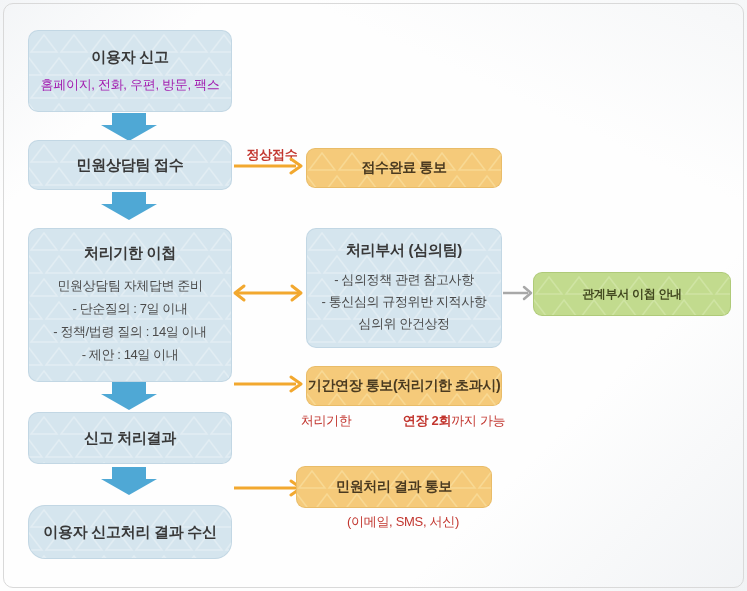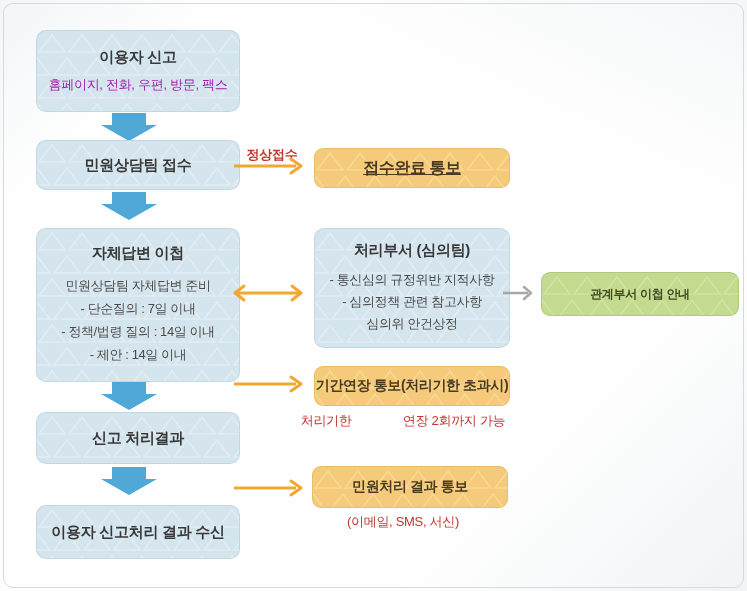--- a/index.html
+++ b/index.html
@@ -7,33 +7,33 @@
     position:relative;width:747px;height:591px;
     font-family:"Liberation Sans","DejaVu Sans",sans-serif;
     background:
       linear-gradient(135deg,#f3f5f7 0%,rgba(247,248,249,0) 16%),
       linear-gradient(315deg,#f1f3f5 0%,rgba(243,244,246,0) 26%),
       linear-gradient(205deg,rgba(240,242,244,.6) 0%,rgba(255,255,255,0) 22%),
       #fefefe;
     overflow:hidden;
   }
   .frame{position:absolute;inset:3px;border:1px solid #d9d9d9;border-radius:10px;pointer-events:none;}
-  .box{position:absolute;border-radius:10px;overflow:hidden;display:flex;flex-direction:column;align-items:center;justify-content:center;text-align:center;margin-left:8px;}
+  .box{position:absolute;border-radius:10px;overflow:hidden;display:flex;flex-direction:column;align-items:center;justify-content:center;text-align:center;}
   .box .pat{position:absolute;left:0;top:0;width:100%;height:100%;}
   .box .content{position:relative;z-index:1;width:100%;}
   .blue{background:#d5e5ee;border:1px solid rgba(140,175,200,.25);}
   .orange{background:#f5ca7a;border:1px solid rgba(190,140,40,.22);border-radius:9px;}
   .green{background:#c2db8e;border:1px solid rgba(120,150,60,.25);border-radius:9px;}
   .title{font-size:15px;font-weight:bold;color:#383838;letter-spacing:-0.3px;}
   .sub{font-size:13px;color:#a21caf;margin-top:9px;letter-spacing:-0.3px;}
   .body-lines{font-size:13px;color:#4a4a4a;line-height:23px;margin-top:11px;letter-spacing:-0.4px;}
   .olabel{font-size:14px;font-weight:bold;color:#4a3a20;letter-spacing:-0.4px;white-space:nowrap;}
   .glabel{font-size:12px;font-weight:bold;color:#42491f;letter-spacing:-0.3px;}
   .red{position:absolute;color:#c2362f;font-size:13px;text-align:center;letter-spacing:-0.3px;}
-  .red b{font-weight:normal;margin-left:48px;}
+  .red b{font-weight:bold;margin-left:48px;}
   .arrow{position:absolute;}
 </style>
 </head>
 <body>
 
 <div class="canvas">
 
   <svg width="0" height="0" style="position:absolute" aria-hidden="true">
     <defs>
       <pattern id="triB" width="30" height="46" patternUnits="userSpaceOnUse">
@@ -75,21 +75,21 @@
 
   <svg class="arrow" style="left:101px;top:192px;" width="56" height="28">
     <path d="M11 0 H45 V12 H56 L28 28 L0 12 H11 Z" fill="#4fa8d5"></path>
   </svg>
 
   <div class="box blue" style="left:28px;top:228px;width:202px;height:152px;">
     <svg class="pat">
         <rect width="100%" height="100%" fill="url(#triB)"></rect>
       </svg>
     <div class="content">
-      <div class="title">자체답변 이첩</div>
+      <div class="title">처리기한 이첩</div>
       <div class="body-lines">
         <div>민원상담팀 자체답변 준비</div>
         <div>- 단순질의 : 7일 이내</div>
         <div>- 정책/법령 질의 : 14일 이내</div>
         <div>- 제안 : 14일 이내</div>
       </div>
     </div>
   </div>
 
   <svg class="arrow" style="left:101px;top:382px;" width="56" height="28">
@@ -102,50 +102,50 @@
       </svg>
     <div class="content">
       <div class="title">신고 처리결과</div>
     </div>
   </div>
 
   <svg class="arrow" style="left:101px;top:467px;" width="56" height="28">
     <path d="M11 0 H45 V12 H56 L28 28 L0 12 H11 Z" fill="#4fa8d5"></path>
   </svg>
 
-  <div class="box blue" style="left:28px;top:505px;width:202px;height:52px;">
+  <div class="box blue" style="left:28px;top:505px;width:202px;height:52px;border-radius:17px;">
     <svg class="pat">
         <rect width="100%" height="100%" fill="url(#triB)"></rect>
       </svg>
     <div class="content">
       <div class="title">이용자 신고처리 결과 수신</div>
     </div>
   </div>
 
   <div class="red" style="left:232px;top:146px;width:80px;font-weight:bold;font-family:Liberation Serif, serif;">정상접수</div>
   <svg class="arrow" style="left:232px;top:157px;" width="72" height="18">
     <line x1="2" y1="9" x2="64" y2="9" stroke="#f2a82f" stroke-width="3"></line>
     <path d="M59 2 L69 9 L59 16" fill="none" stroke="#f2a82f" stroke-width="3" stroke-linecap="round" stroke-linejoin="round"></path>
   </svg>
   <div class="box orange" style="left:306px;top:148px;width:194px;height:38px;">
     <svg class="pat">
         <rect width="100%" height="100%" fill="url(#triO)"></rect>
       </svg>
-    <div class="content olabel" style="font-size:16px;text-decoration:underline;">접수완료 통보</div>
+    <div class="content olabel" style="font-size:14px;">접수완료 통보</div>
   </div>
 
   <div class="box blue" style="left:306px;top:228px;width:194px;height:118px;">
     <svg class="pat">
         <rect width="100%" height="100%" fill="url(#triB)"></rect>
       </svg>
     <div class="content">
       <div class="title">처리부서 (심의팀)</div>
       <div class="body-lines" style="line-height:22px;margin-top:9px;">
+        <div>- 심의정책 관련 참고사항</div>
         <div>- 통신심의 규정위반 지적사항</div>
-        <div>- 심의정책 관련 참고사항</div>
         <div>심의위 안건상정</div>
       </div>
     </div>
   </div>
 
   <svg class="arrow" style="left:228px;top:283px;" width="80" height="20">
     <line x1="8" y1="10" x2="72" y2="10" stroke="#f2a82f" stroke-width="3"></line>
     <path d="M16 3 L7 10 L16 17" fill="none" stroke="#f2a82f" stroke-width="3" stroke-linecap="round" stroke-linejoin="round"></path>
     <path d="M64 3 L73 10 L64 17" fill="none" stroke="#f2a82f" stroke-width="3" stroke-linecap="round" stroke-linejoin="round"></path>
   </svg>
@@ -171,21 +171,21 @@
         <rect width="100%" height="100%" fill="url(#triO)"></rect>
       </svg>
     <div class="content olabel">기간연장 통보(처리기한 초과시)</div>
   </div>
   <div class="red" style="left:281px;top:412px;width:244px;"><span>처리기한 </span><b>연장 2회</b><span>까지 가능</span></div>
 
   <svg class="arrow" style="left:232px;top:479px;" width="72" height="18">
     <line x1="2" y1="9" x2="64" y2="9" stroke="#f2a82f" stroke-width="3"></line>
     <path d="M59 2 L69 9 L59 16" fill="none" stroke="#f2a82f" stroke-width="3" stroke-linecap="round" stroke-linejoin="round"></path>
   </svg>
-  <div class="box orange" style="left:304px;top:466px;width:194px;height:40px;">
+  <div class="box orange" style="left:296px;top:466px;width:194px;height:40px;">
     <svg class="pat">
         <rect width="100%" height="100%" fill="url(#triO)"></rect>
       </svg>
     <div class="content olabel" style="font-size:14px;">민원처리 결과 통보</div>
   </div>
   <div class="red" style="left:306px;top:513px;width:194px;">(이메일, SMS, 서신)</div>
 
 </div>
 
 </body></html>

